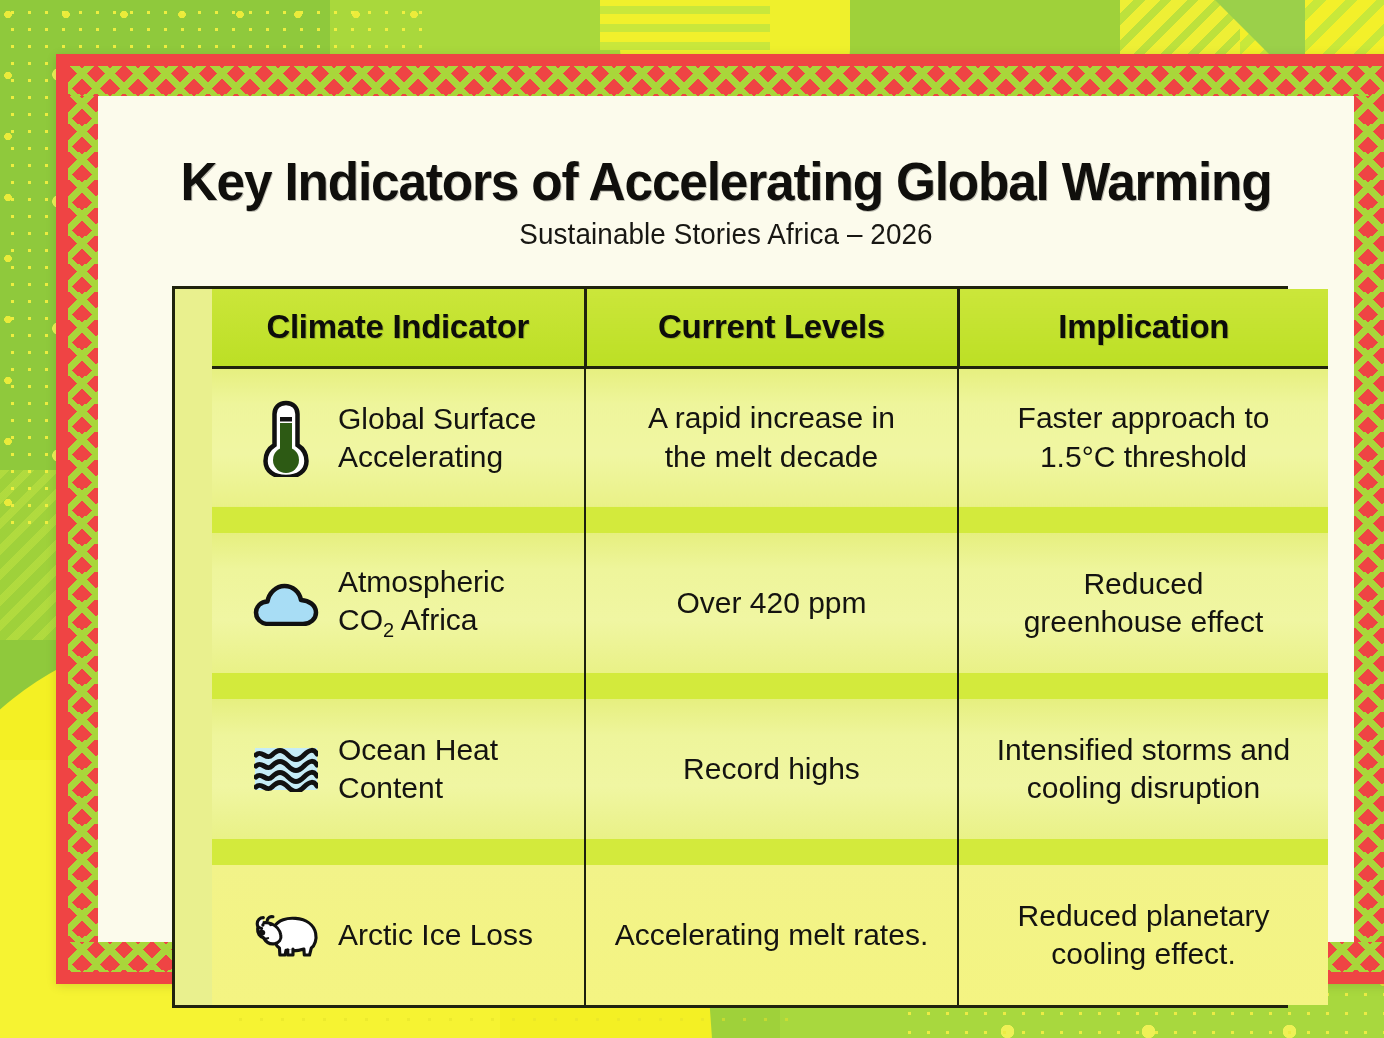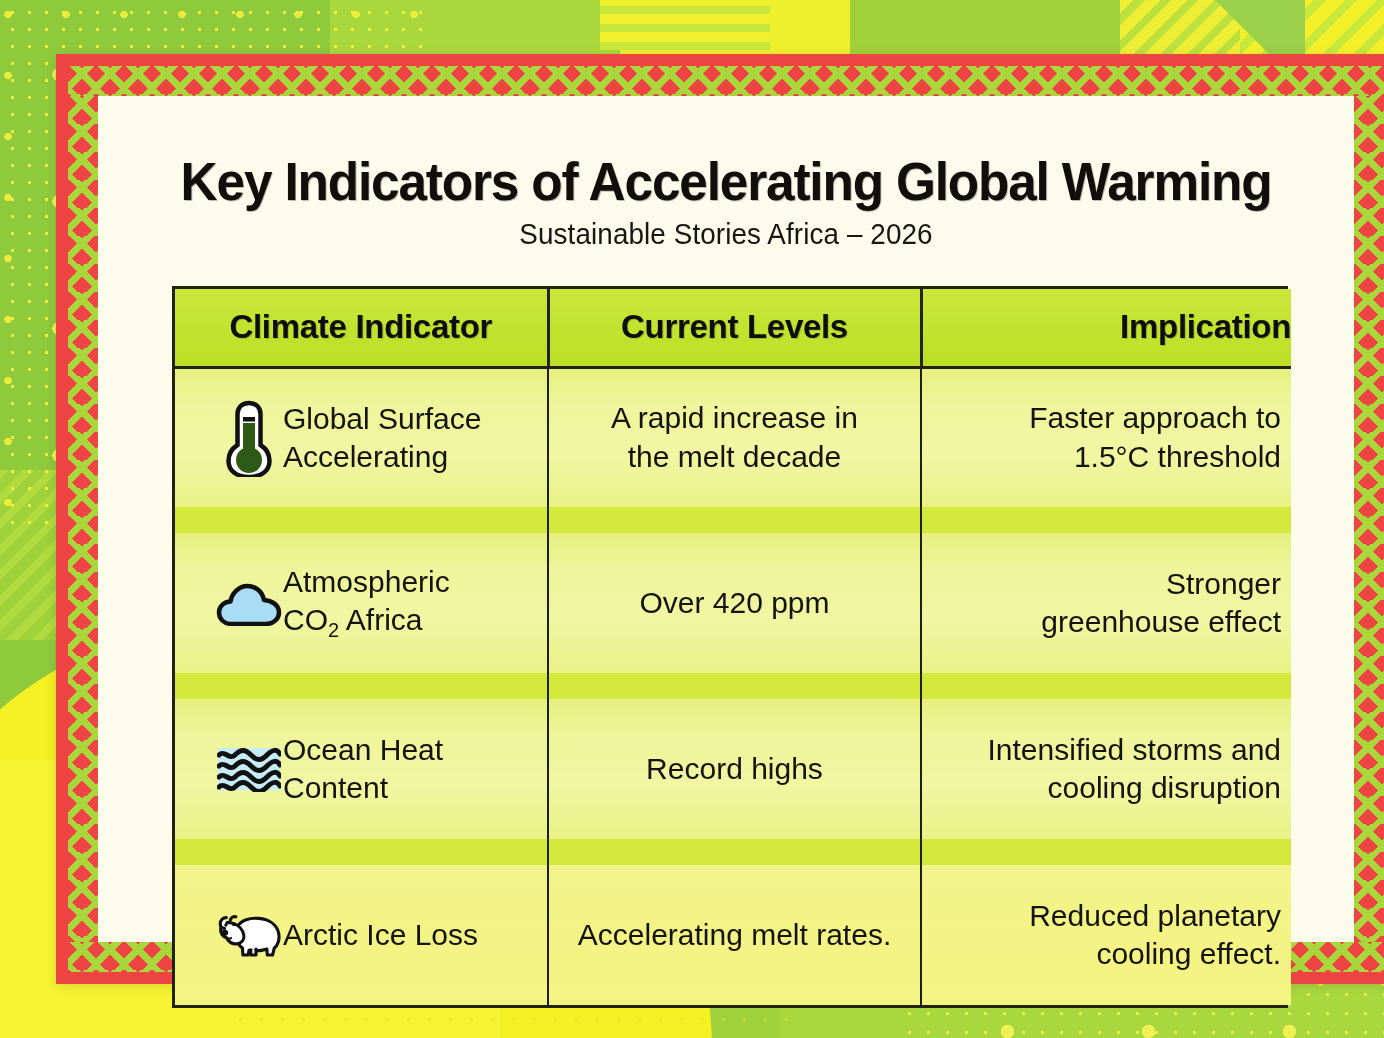--- a/index.html
+++ b/index.html
@@ -211,51 +211,52 @@
     left: 74px;
     top: 190px;
     width: 1116px;
     border: 3px solid #20230d;
     background: #e9f08e;
   }
   table.data-table {
     width: 100%;
     border-collapse: collapse;
     table-layout: fixed;
+    margin-left: 37px;
   }
   table.data-table col.c1 { width: 373px; }
   table.data-table col.c2 { width: 373px; }
   table.data-table col.c3 { width: 370px; }
 
   thead th {
     background: linear-gradient(180deg, #cbe63a 0%, #bcdf25 100%);
     border-right: 3px solid #20230d;
     border-bottom: 3px solid #20230d;
     height: 78px;
     font-family: "Liberation Sans Narrow", "Liberation Sans", sans-serif;
     font-size: 33px;
     font-weight: bold;
     color: #0d0d0a;
     letter-spacing: -.3px;
     text-shadow: 1px 1px 0 rgba(0,0,0,.18);
     transform: none;
   }
-  thead th:last-child { border-right: none; text-align: right; }
+  thead th:last-child { border-right: none; }
 
   tbody td {
     border-right: 2px solid #1d200e;
     vertical-align: middle;
     font-family: "Liberation Sans Narrow", "Liberation Sans", sans-serif;
     font-size: 30px;
     line-height: 1.28;
     color: #141310;
     text-align: center;
     padding: 4px 10px;
   }
-  tbody td:last-child { border-right: none; text-align: right; }
+  tbody td:last-child { border-right: none; }
 
   tbody tr.data-row { height: 140px; }
   tbody tr.data-row td {
     background: linear-gradient(180deg,
        #e6ef7f 0%, #eef59b 26%, #f0f6a2 62%, #e9f187 100%);
   }
   tbody tr.data-row.row-last td {
     background: linear-gradient(180deg, #f2f389 0%, #f4f482 100%);
   }
   tbody tr.spacer-row { height: 26px; }
@@ -263,20 +264,21 @@
     background: #d3ea3c;
     padding: 0;
     border-right: 2px solid #1d200e;
   }
   tbody tr.spacer-row td:last-child { border-right: none; }
 
   .indicator-cell {
     display: flex;
     align-items: center;
     justify-content: flex-start;
+    gap: 18px;
     padding-left: 30px;
   }
   .indicator-icon {
     flex: 0 0 auto;
     width: 68px;
     display: flex;
     align-items: center;
     justify-content: center;
   }
   .indicator-label {
@@ -396,21 +398,21 @@
                   <span class="indicator-label">
                     <span>Atmospheric</span><br>
                     <span>CO</span><span class="sub">2</span><span> Africa</span>
                   </span>
                 </div>
               </td>
               <td>
                 <span class="trend-text">Over 420 ppm</span>
               </td>
               <td>
-                <span class="impl-text">Stronger</span>
+                <span class="impl-text">Reduced</span>
                 <span class="impl-text">greenhouse effect</span>
               </td>
             </tr>
 
             <tr class="spacer-row">
               <td></td>
                 <td></td>
                 <td></td>
             </tr>
 

